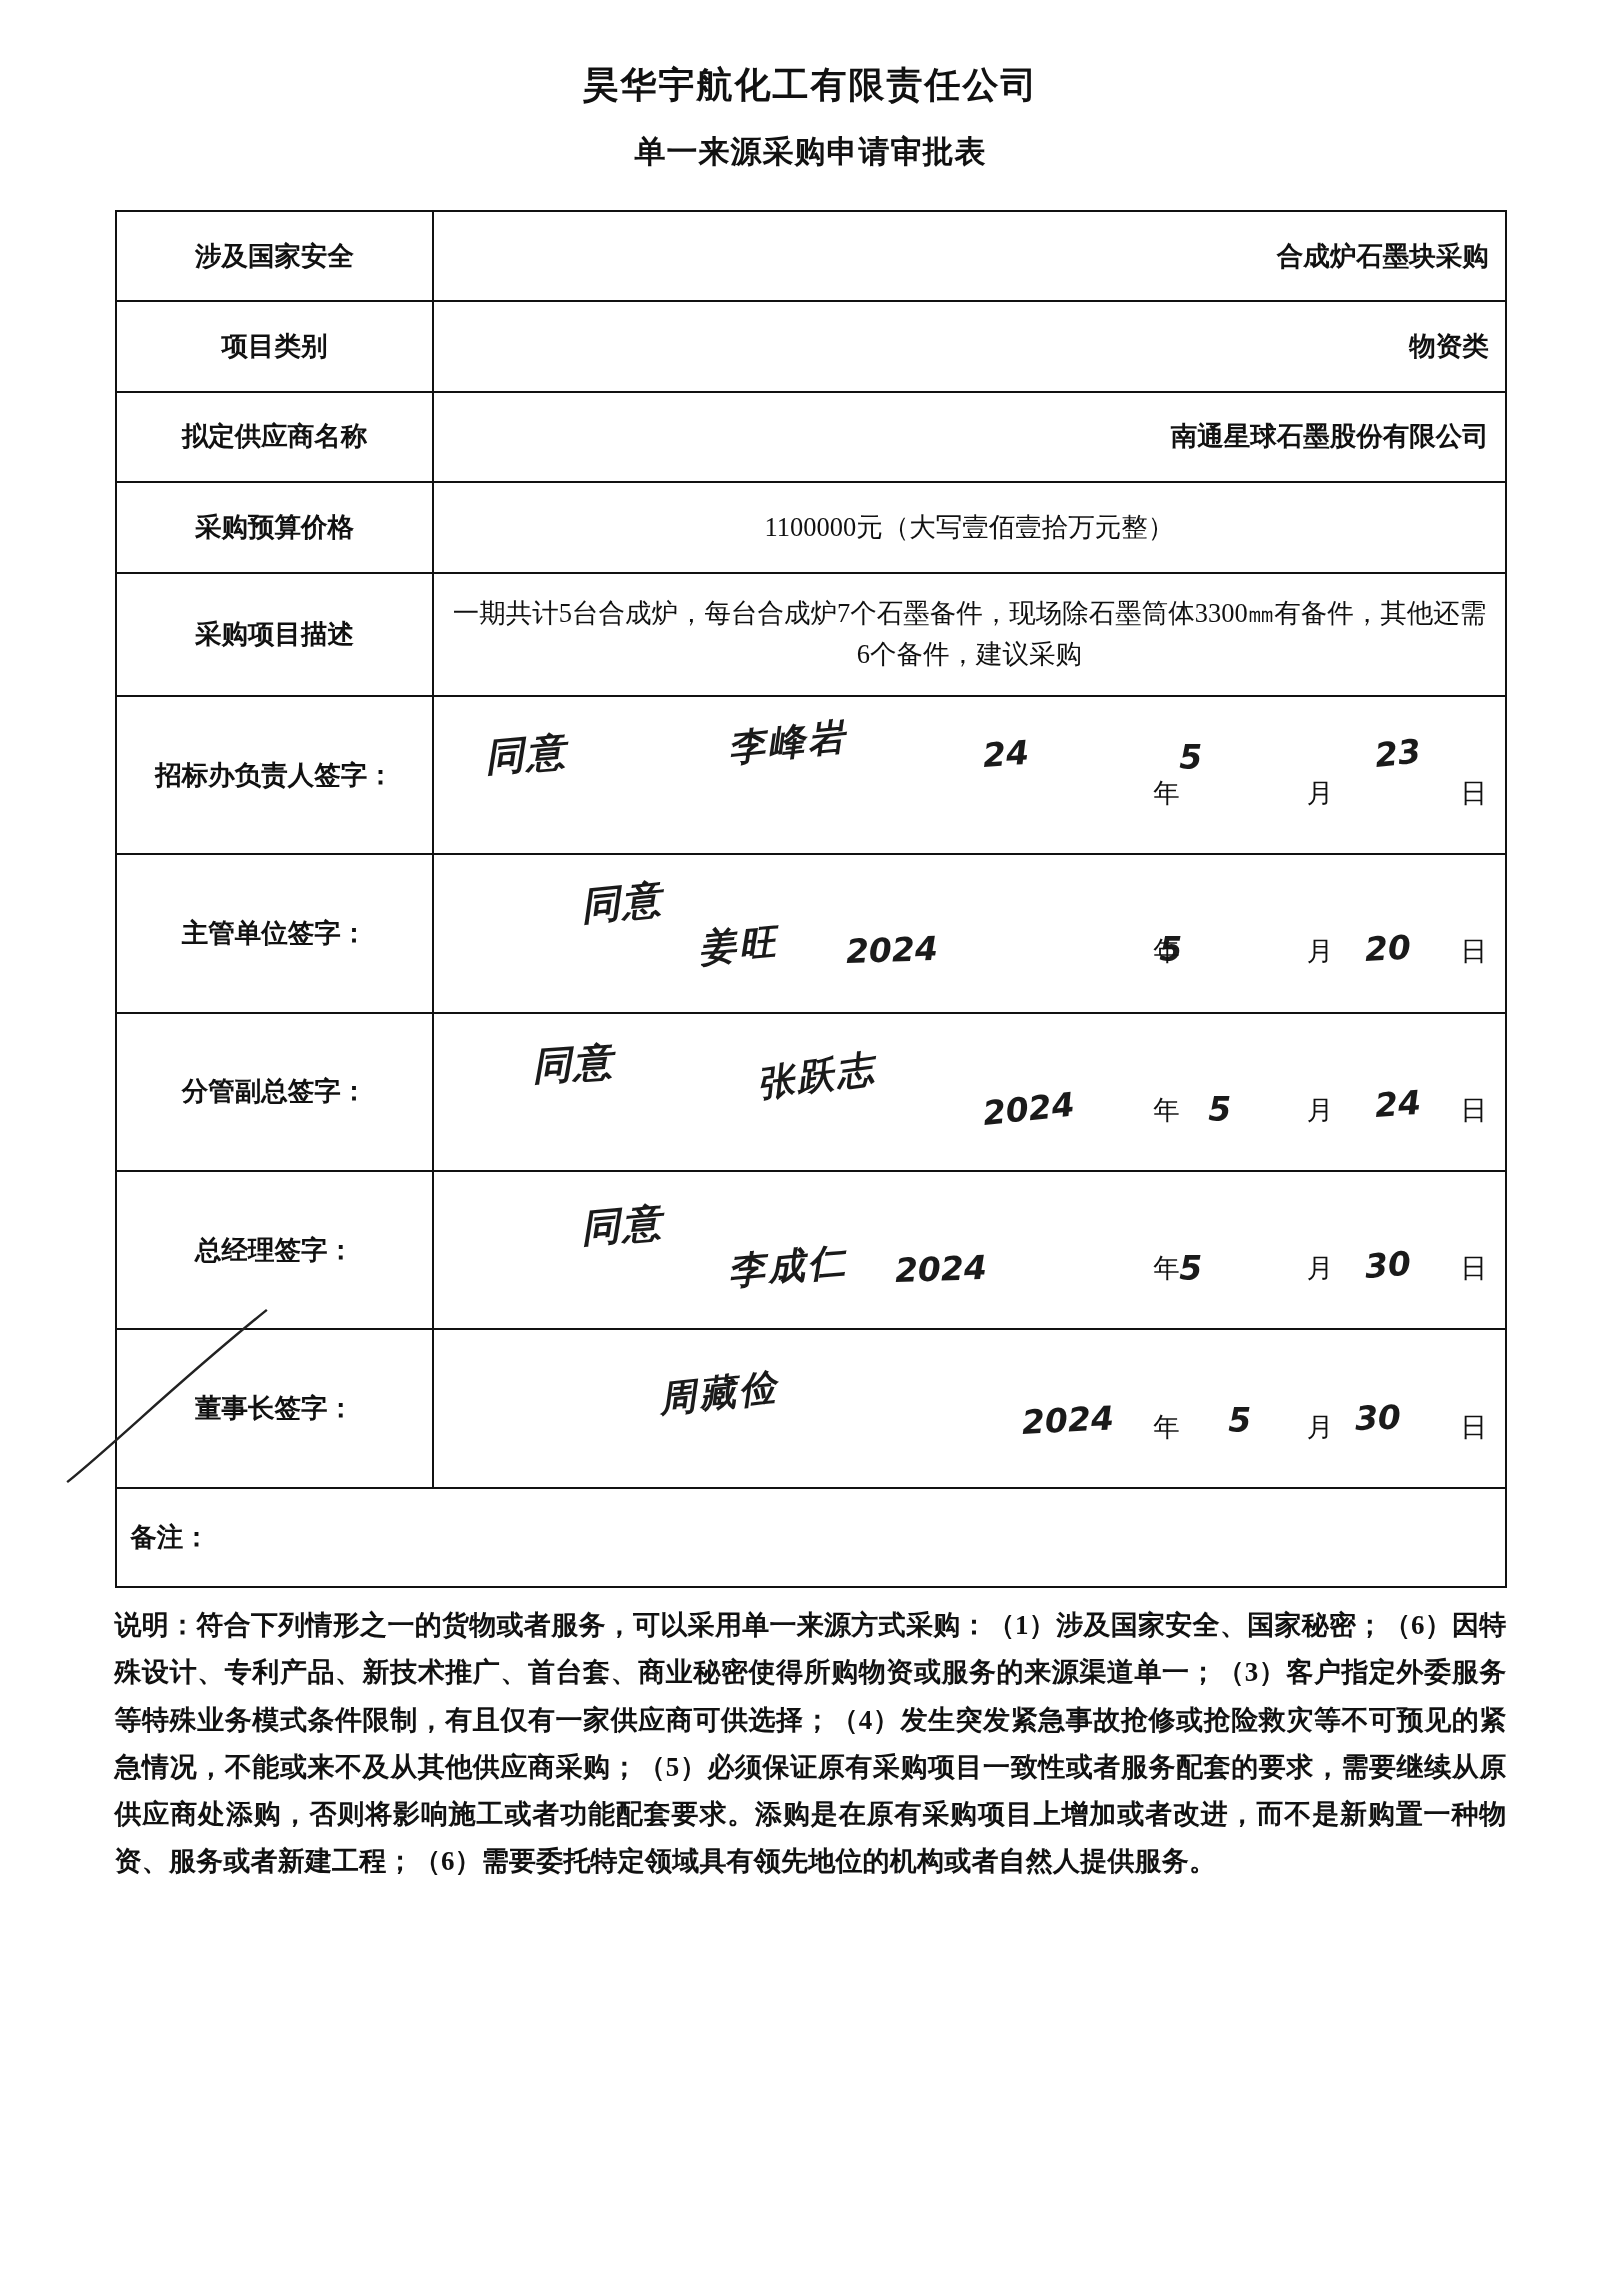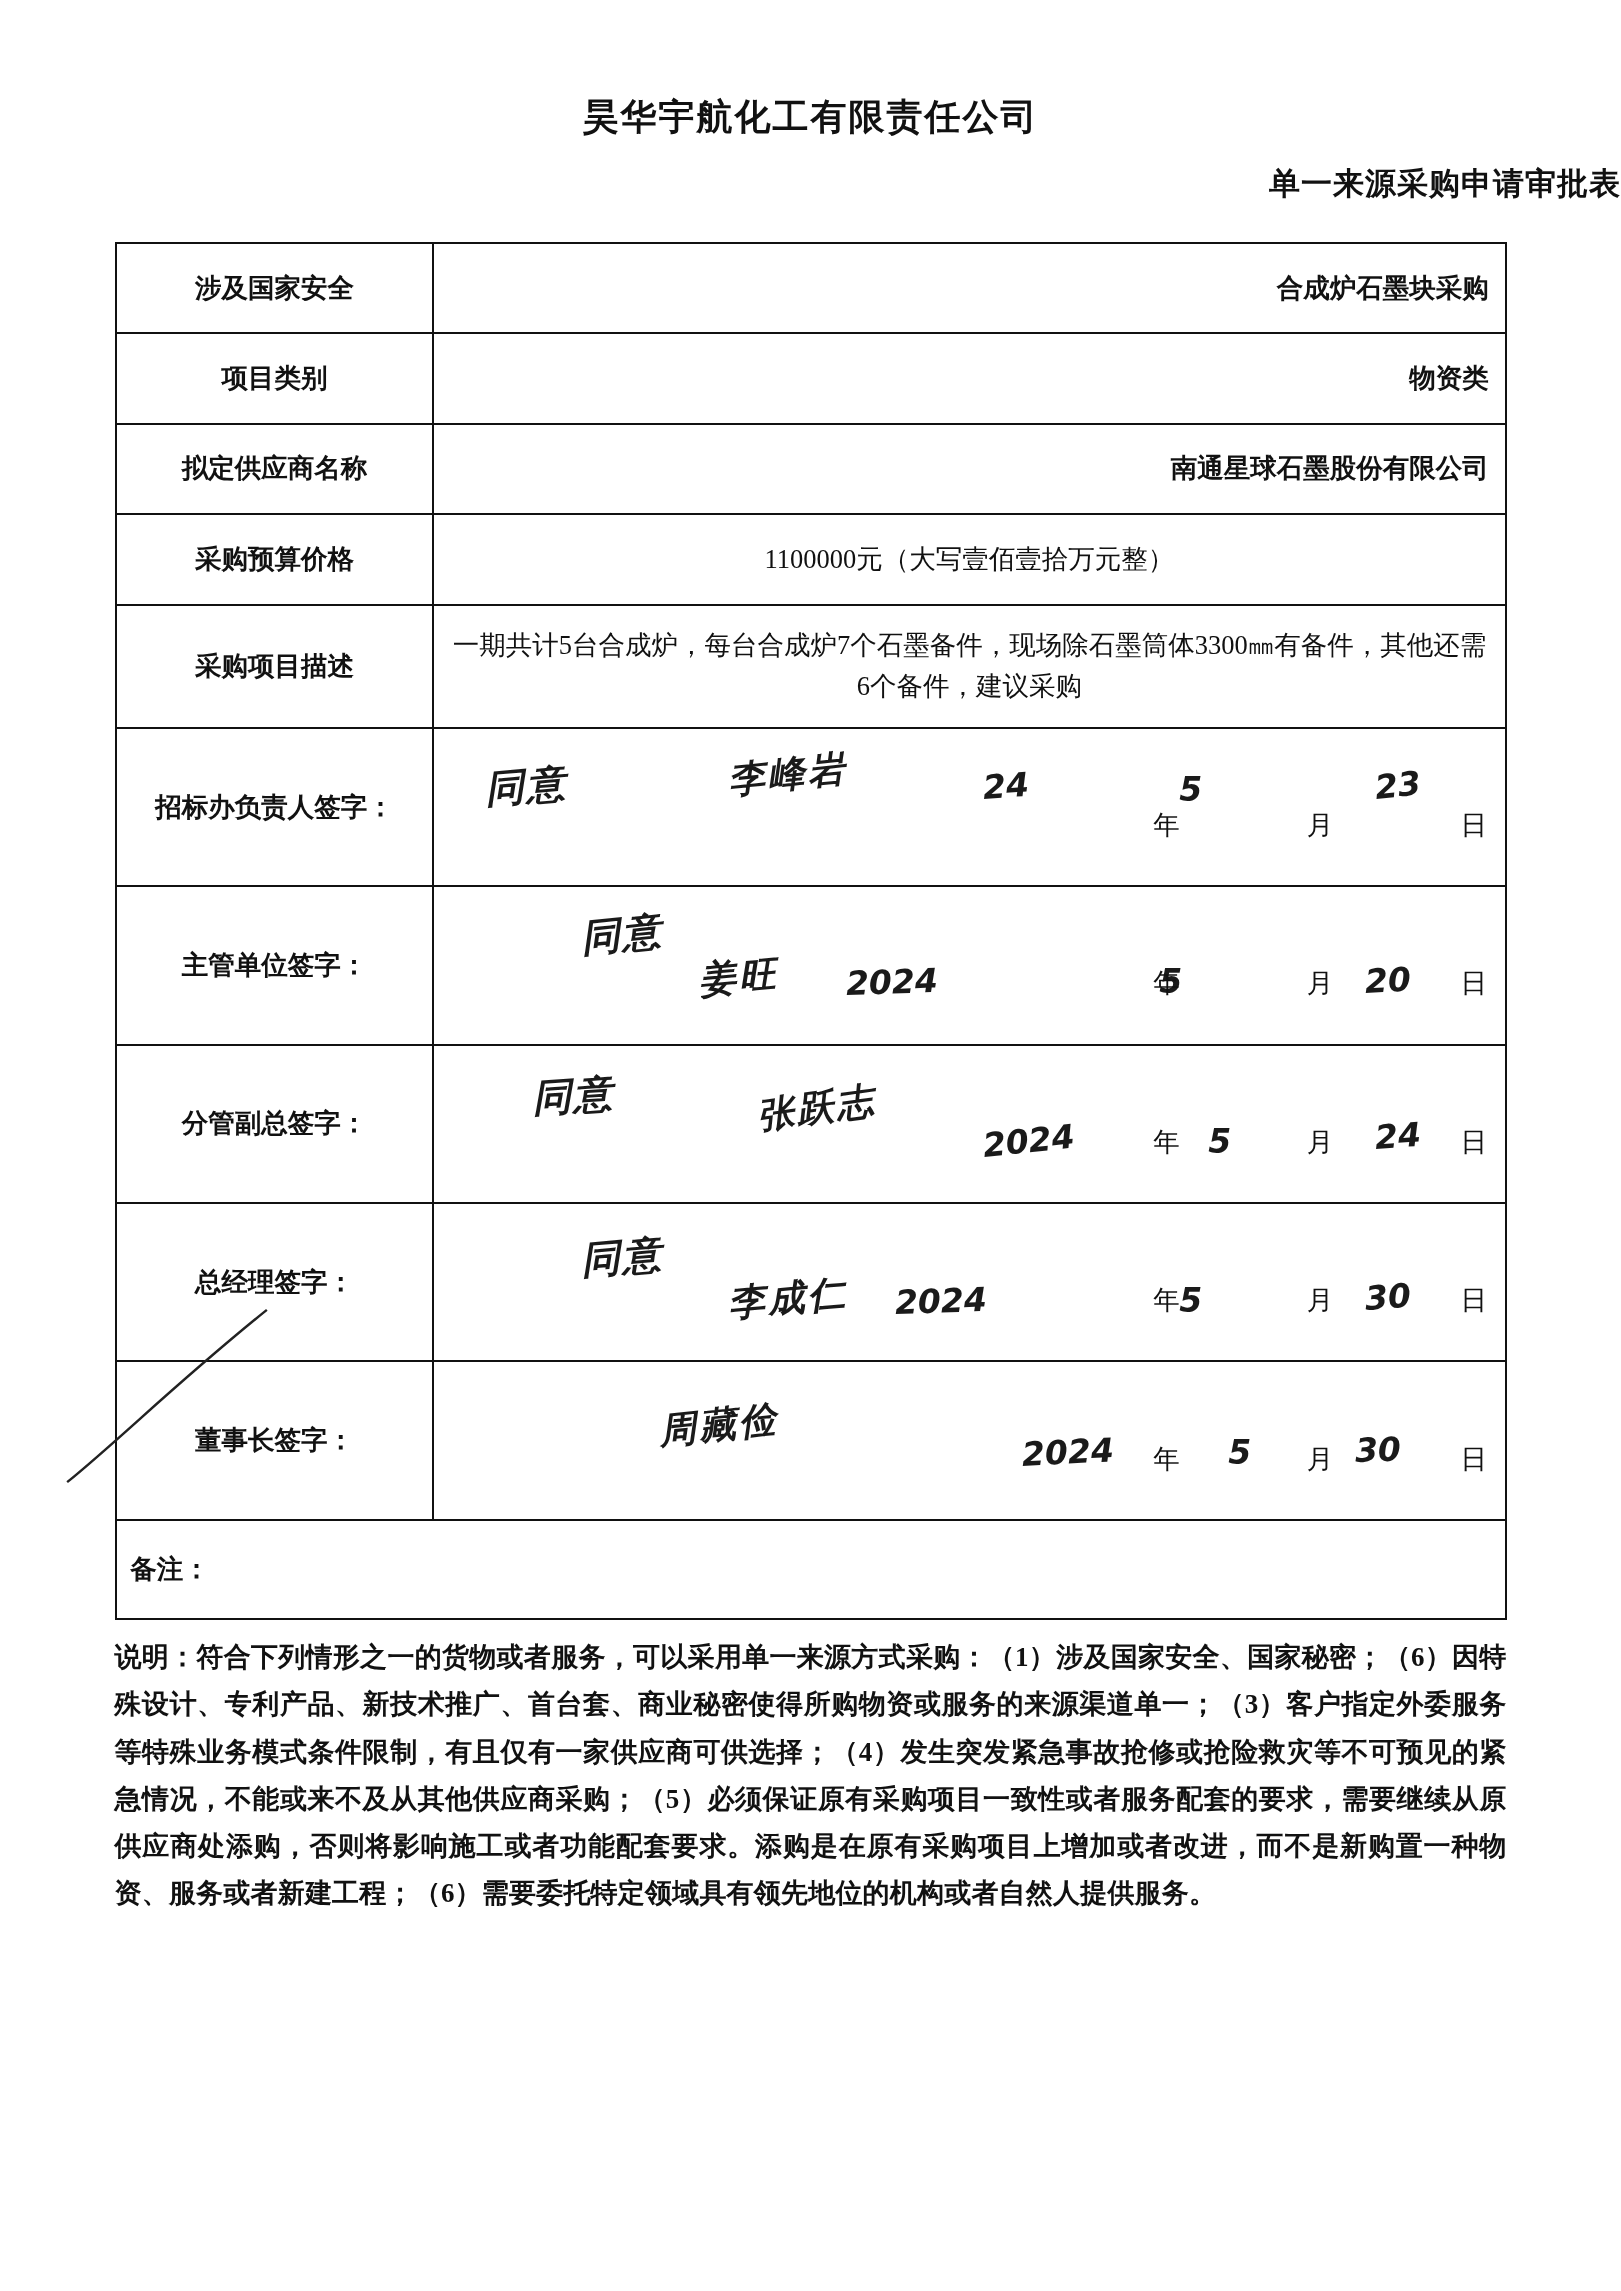--- a/index.html
+++ b/index.html
@@ -16,35 +16,34 @@
     overflow: hidden;
   }
   .page {
     position: absolute;
     left: 0; top: 0;
     width: 1621px;
     height: 2292px;
   }
   .title-block {
     text-align: center;
-    padding-top: 93px;
+    padding-top: 61px;
   }
   .doc-title {
     font-size: 36px;
     font-weight: bold;
     letter-spacing: 2px;
     line-height: 1.35;
   }
   .doc-subtitle {
     font-size: 31px;
     font-weight: bold;
     letter-spacing: 1px;
     margin-top: 21.6px;
     line-height: 1.35;
-    text-align: right;
   }
   table.form {
     border-collapse: collapse;
     margin: 37px auto 0 auto;
     width: 1392px;
     table-layout: fixed;
   }
   table.form td {
     border: 2px solid #111;
     vertical-align: middle;

